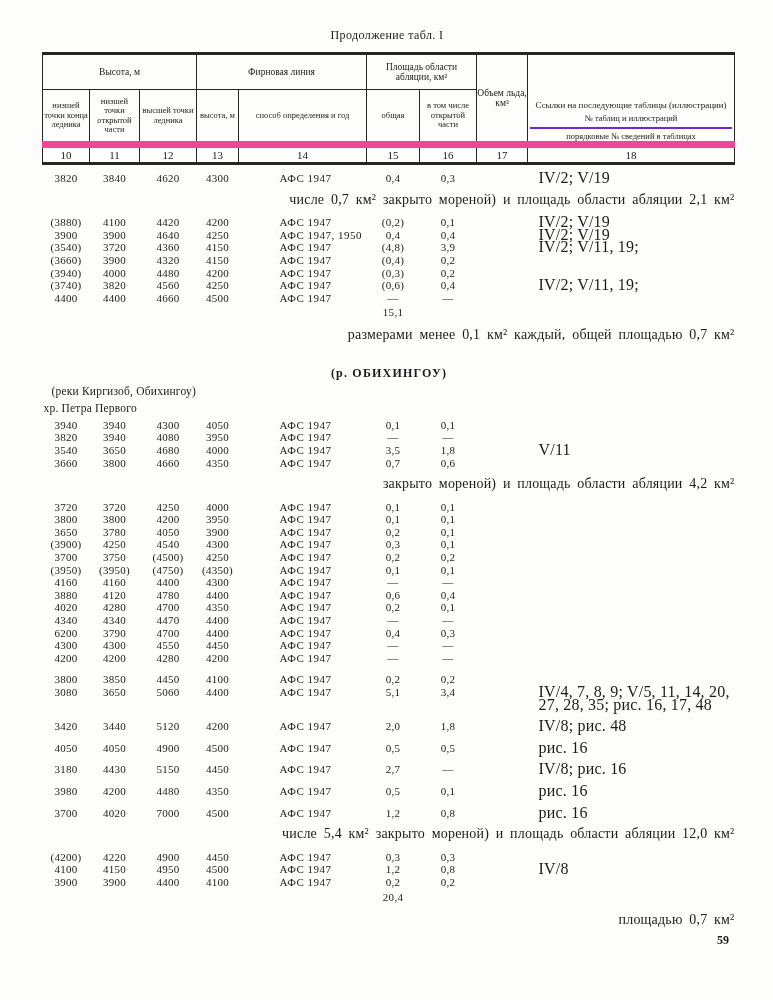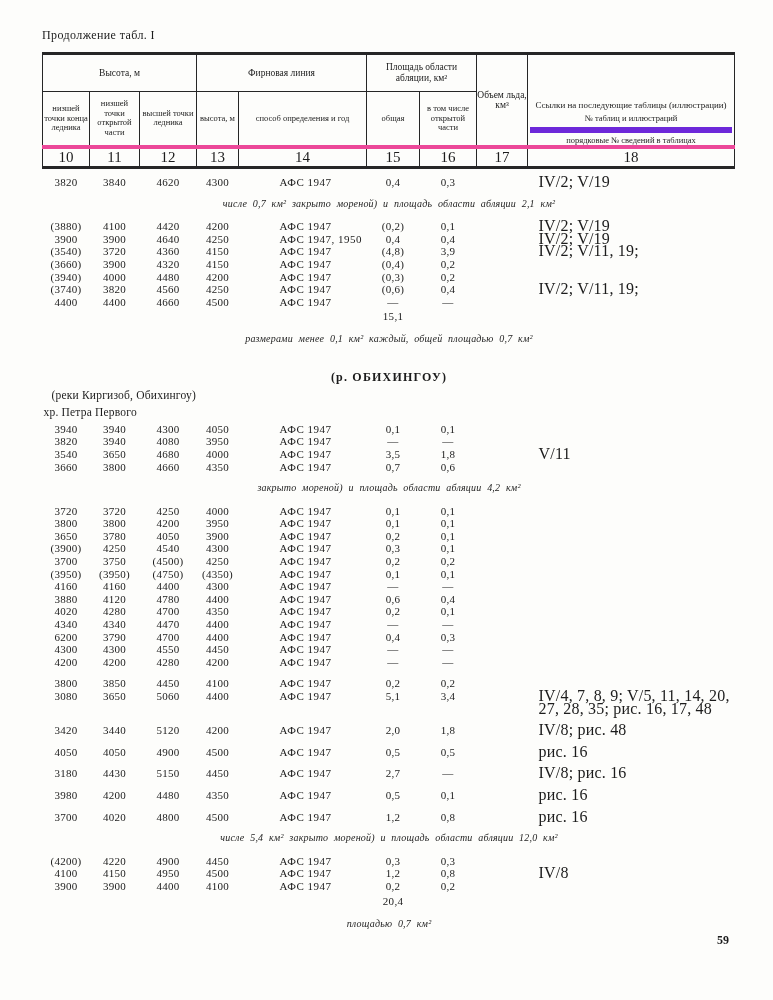--- a/index.html
+++ b/index.html
@@ -1,44 +1,44 @@
 <!DOCTYPE html>
 <html><head>
 <meta charset="utf-8">
 <style>
   html,body{margin:0;padding:0;background:#e8e8e8;}
   .page{position:relative;width:773px;height:1000px;background:#fdfdfb;color:#1c1c1c;
         font-family:"Liberation Serif","DejaVu Serif",serif;overflow:hidden;}
   .content{position:absolute;left:42px;top:0;width:692px;}
-  .continuation{margin-top:28px;margin-bottom:9px;text-align:left;font-size:12px;letter-spacing:.4px;padding-right:2px;}
+  .continuation{margin-top:28px;margin-bottom:9px;text-align:center;font-size:12px;letter-spacing:.4px;padding-right:2px;}
 
   table.main{border-collapse:collapse;table-layout:fixed;width:692px;}
   table.main th, table.main td{margin:0;padding:0;}
 
   
   thead th{font-weight:normal;text-align:center;vertical-align:middle;color:#1c1c1c;}
   .hrow1 th{border-top:3px solid #262626;font-size:9.5px;line-height:10.5px;height:27px;padding:2px 2px;}
   .hrow1 th.gb{border-bottom:1px solid #262626;}
   .hrow2 th{font-size:8.5px;line-height:9.5px;height:40px;padding:2px 1px;}
-  .hrow3 th{border-top:4px solid #ec4899;border-bottom:3px solid #262626;font-size:15px;height:14px;}
+  .hrow3 th{border-top:7px solid #ec4899;border-bottom:3px solid #262626;font-size:11px;height:14px;}
   thead th{border-left:1px solid #262626;border-right:1px solid #262626;}
   .refs-cell{vertical-align:top;padding:3px 2px 2px 2px;}
   .refs-title{font-size:9px;line-height:10px;padding:1px 4px 4px 4px;margin-top:44px;}
-  .refs-sub1{font-size:8.5px;line-height:9.5px;border-bottom:6px solid #6d28d9;padding-bottom:3px;margin:0 2px;}
+  .refs-sub1{font-size:8.5px;line-height:9.5px;border-bottom:2px solid #6d28d9;padding-bottom:3px;margin:0 2px;}
   .refs-sub2{font-size:8.5px;line-height:9.5px;padding-top:3px;}
 
   
   tbody td{font-size:11px;line-height:12.6px;vertical-align:top;text-align:center;letter-spacing:.3px;}
   tbody tr.data-row td{height:12.6px;}
   tbody td.c4{text-align:left;padding-left:41px;letter-spacing:.5px;}
   tbody td.c8{text-align:left;padding-left:11px;font-size:16px;line-height:12.6px;letter-spacing:.2px;}
   tr.lead td{height:7px;}
   tr.spacer td{height:9px;}
   tr.sum-row td{height:14px;padding-top:2px;}
-  tr.note td{text-align:center;font-size:10px;padding:9px 0 10px 1px;word-spacing:3px;letter-spacing:.2px;font-style:italic;}
+  tr.note td{text-align:right;font-size:14px;padding:9px 0 10px 1px;word-spacing:3px;letter-spacing:.2px;}
   tr.heading td{text-align:center;font-size:12px;font-weight:bold;letter-spacing:1.2px;padding:15px 0 3px 1px;}
   tr.subheading td{text-align:left;font-size:11.5px;padding:2px 0 3px 9px;letter-spacing:.2px;}
   tr.ridge td{text-align:left;font-size:11.5px;padding:2px 0 4px 1px;letter-spacing:.2px;}
 
   .pagenum{position:absolute;right:44px;top:933px;font-size:12px;font-weight:bold;font-family:Liberation Serif, serif;}
 </style>
 </head>
 <body>
 
 <div class="page">
@@ -479,21 +479,21 @@
             <td class="c6">0,1</td>
             <td class="c7"></td>
             <td class="c8">рис. 16</td>
           </tr>
           <tr class="spacer">
             <td colspan="9"></td>
           </tr>
           <tr class="data-row">
             <td class="c0">3700</td>
             <td class="c1">4020</td>
-            <td class="c2">4800</td>
+            <td class="c2">7000</td>
             <td class="c3">4500</td>
             <td class="c4">АФС 1947</td>
             <td class="c5">1,2</td>
             <td class="c6">0,8</td>
             <td class="c7"></td>
             <td class="c8">рис. 16</td>
           </tr>
           <tr class="note">
             <td colspan="9">числе 5,4 км² закрыто мореной)  и площадь области абляции 12,0 км²</td>
           </tr>

